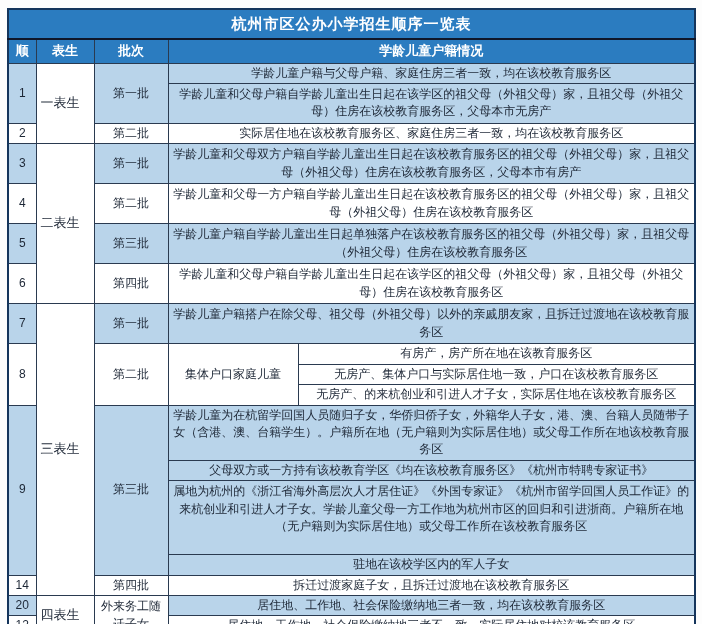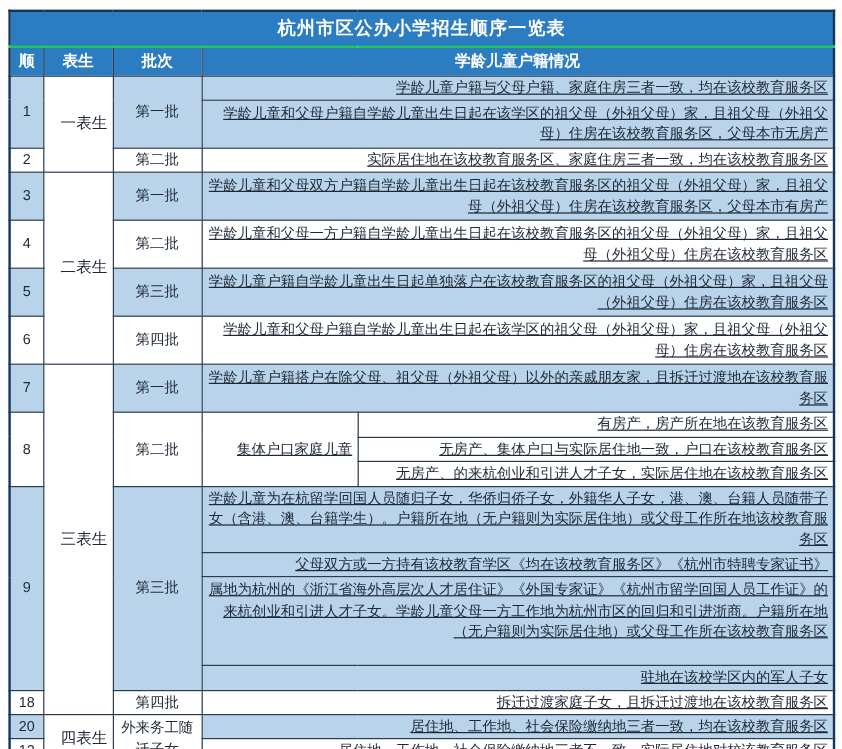--- a/index.html
+++ b/index.html
@@ -1,26 +1,26 @@
 <!DOCTYPE html>
 <html><head>
 <meta charset="utf-8">
 <style>
   html,body{margin:0;padding:0;background:#fdfdfd;}
   body{font-family:"Liberation Sans","DejaVu Sans",sans-serif;color:#1d2736;}
   .page{padding:8px 6px 4px 7px;}
   table.main{border-collapse:collapse;table-layout:fixed;width:689px;border:2px solid #15355c;}
   td{border:1px solid #2a3a50;padding:1px 4px;font-size:12px;line-height:1.45;vertical-align:middle;overflow:hidden;}
-  .title-cell{background:#2b7cc0;color:#ffffff;font-weight:bold;font-size:15px;text-align:center;padding:3px 0;letter-spacing:1px;border-bottom:2px solid #22c55e;}
+  .title-cell{background:#2b7cc0;color:#ffffff;font-weight:bold;font-size:15px;text-align:center;padding:3px 0;letter-spacing:1px;border-bottom:2px solid #0f172a;}
   .head td{background:#2b7cc0;color:#ffffff;font-weight:bold;text-align:center;font-size:13px;padding:2px 0;}
   .c{text-align:center;}
   .blue{background:#b9d4ea;}
   .white{background:#ffffff;}
-  .grp{background:#ffffff;text-align:right;font-size:13px;}
-  .txt{text-align:right;text-decoration:underline;}
+  .grp{background:#ffffff;text-align:left;font-size:13px;}
+  .txt{text-align:center;}
   col.c-order{width:28px;} col.c-grp{width:58px;} col.c-batch{width:74px;} col.c-sub{width:130px;} col.c-main{width:auto;}
   tr.h1{height:20px;} tr.h2{height:40px;}
 </style>
 </head>
 <body>
 
 <div class="page">
   <table class="main">
     <colgroup>
       <col class="c-order">
@@ -112,21 +112,21 @@
       <td colspan="2" class="txt blue">父母双方或一方持有该校教育学区《均在该校教育服务区》《杭州市特聘专家证书》</td>
     </tr>
     <tr style="height:74px;">
       <td colspan="2" class="txt blue" style="vertical-align:top;padding-top:2px;">属地为杭州的《浙江省海外高层次人才居住证》《外国专家证》《杭州市留学回国人员工作证》的来杭创业和引进人才子女。学龄儿童父母一方工作地为杭州市区的回归和引进浙商。户籍所在地（无户籍则为实际居住地）或父母工作所在该校教育服务区</td>
     </tr>
     <tr class="h1">
       <td colspan="2" class="txt blue">驻地在该校学区内的军人子女</td>
     </tr>
 
     <tr class="h1">
-      <td class="c white">18</td>
+      <td class="c white">14</td>
       <td class="c white">第四批</td>
       <td colspan="2" class="txt white">拆迁过渡家庭子女，且拆迁过渡地在该校教育服务区</td>
     </tr>
 
     <tr class="h1">
       <td class="c blue">20</td>
       <td rowspan="2" class="grp">四表生</td>
       <td rowspan="2" class="c white">外来务工随迁子女</td>
       <td colspan="2" class="txt blue">居住地、工作地、社会保险缴纳地三者一致，均在该校教育服务区</td>
     </tr>

